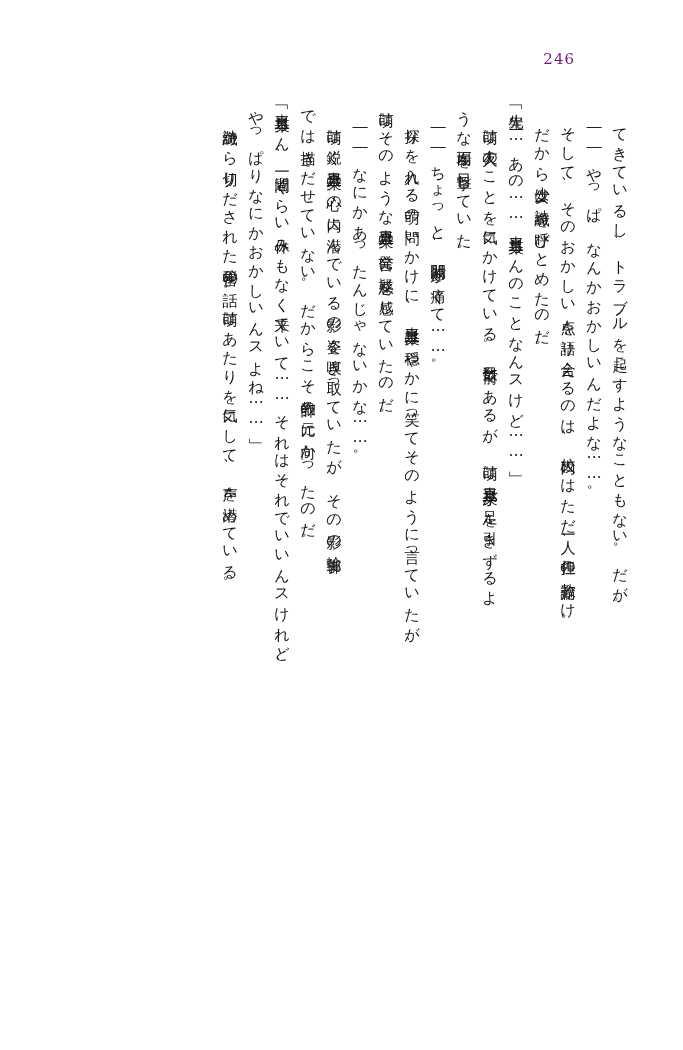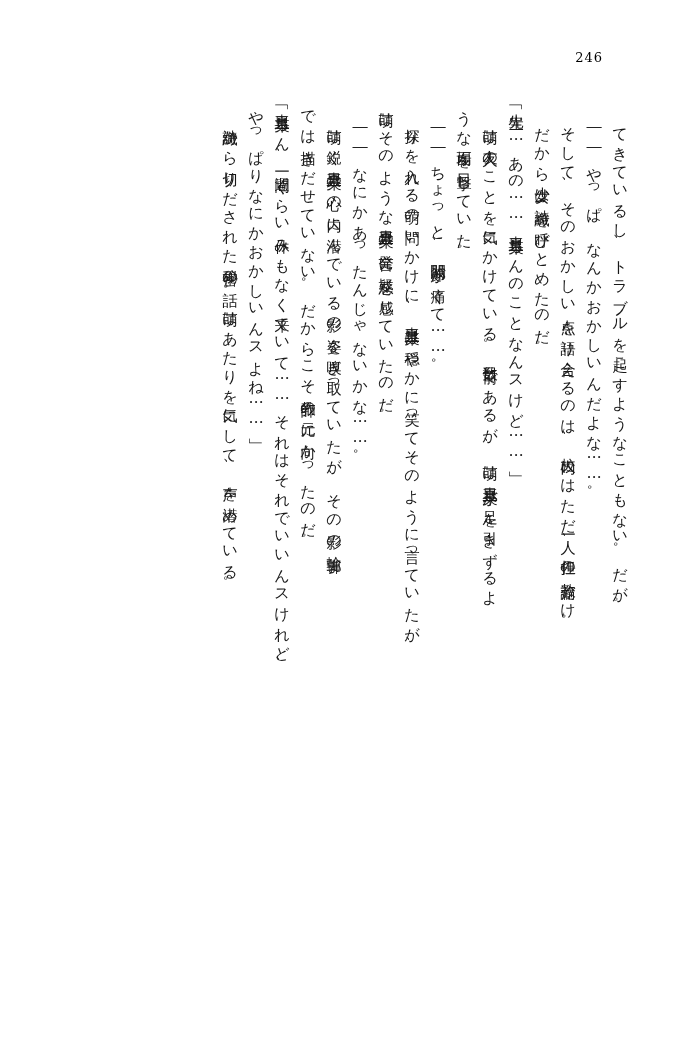--- a/index.html
+++ b/index.html
@@ -17,24 +17,24 @@
   }
   .page {
     position: relative;
     width: 683px;
     height: 1050px;
     box-sizing: border-box;
   }
   .page-number {
     position: absolute;
     top: 50px;
-    right: 80px;
-    font-size: 13px;
+    right: 108px;
+    font-size: 15px;
     letter-spacing: 1px;
-    color: #000000;
+    color: #701a75;
     font-family: "DejaVu Serif", "Liberation Serif", serif;
   }
   .text-block {
     position: absolute;
     top: 100px;
     right: 56px;
     bottom: 70px;
     left: 56px;
     display: flex;
     flex-direction: row-reverse;

